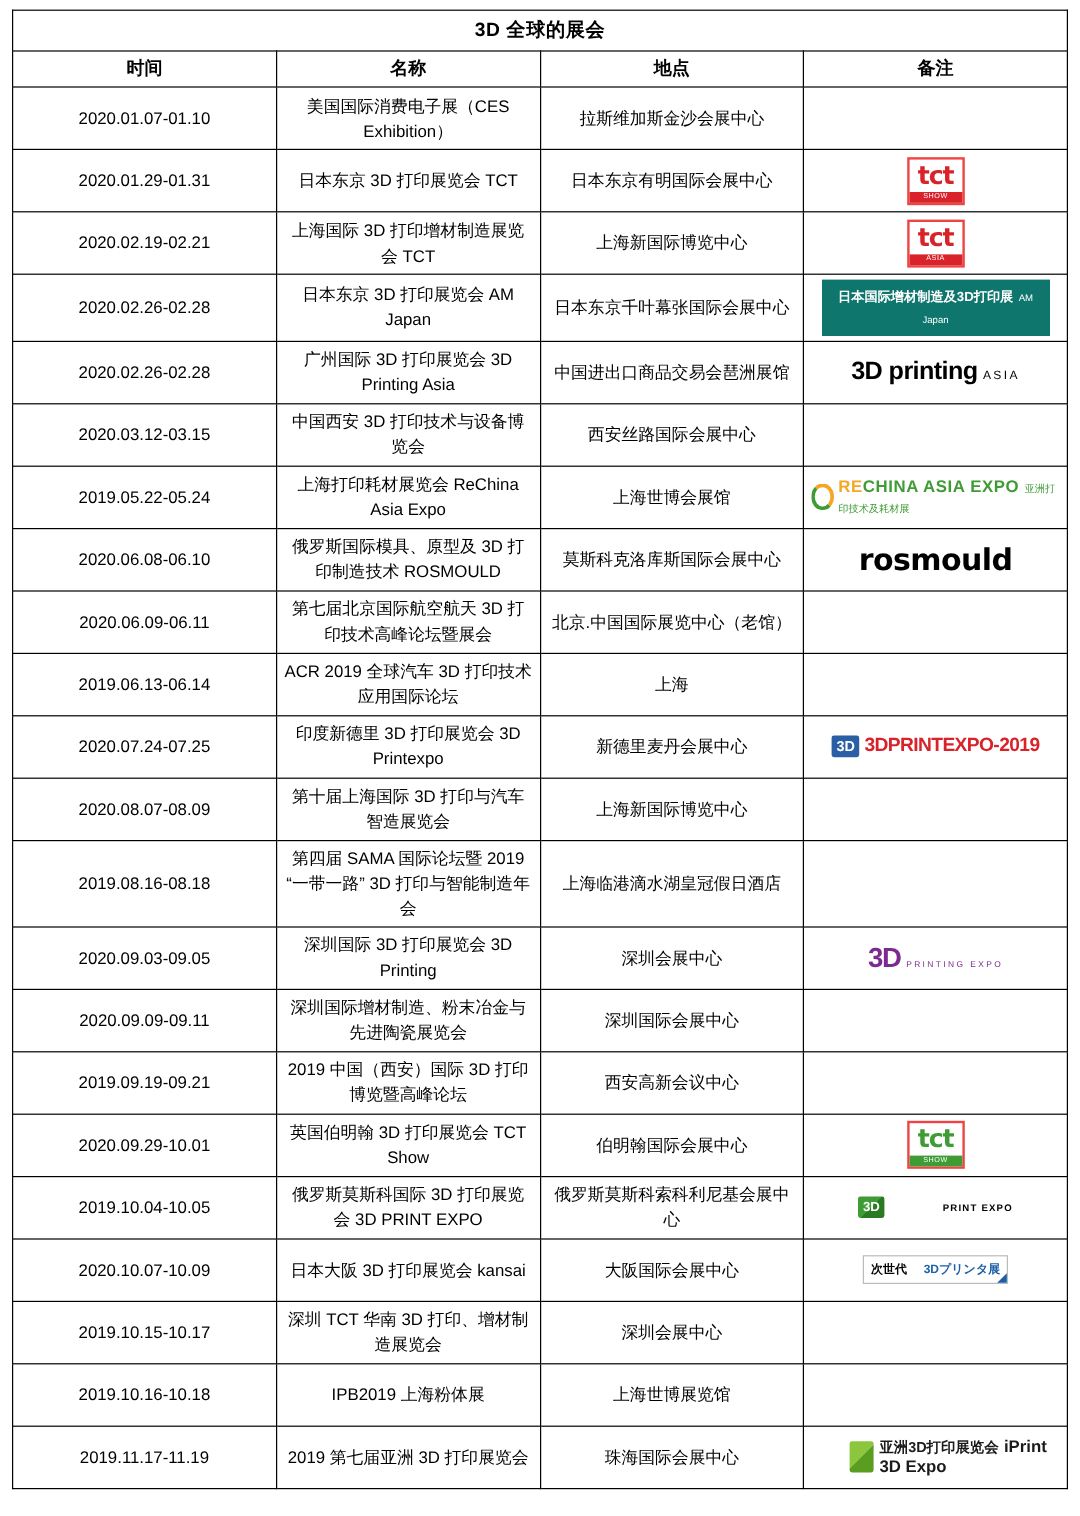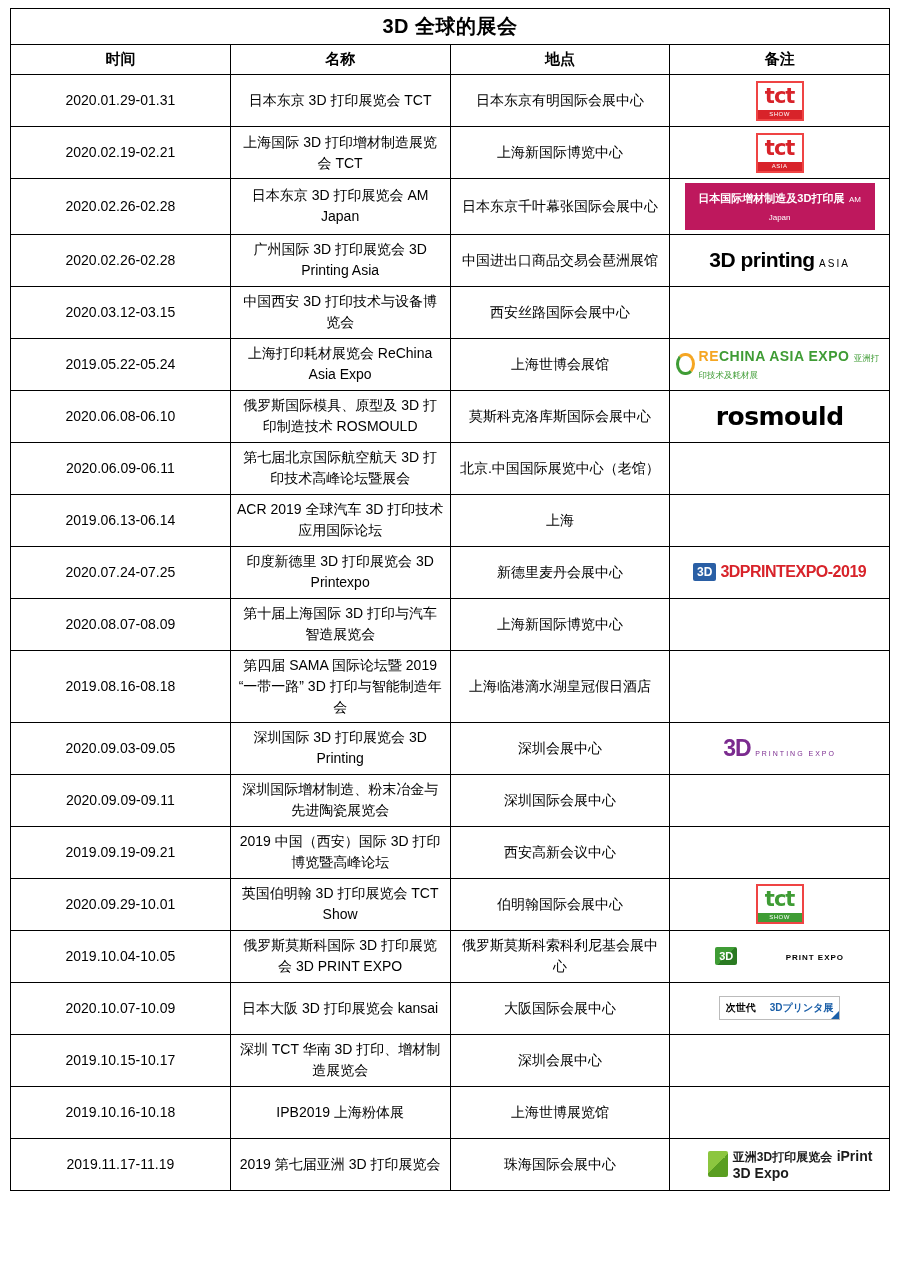--- a/index.html
+++ b/index.html
@@ -23,21 +23,21 @@
     table-layout: fixed;
   }
   table.expo td, table.expo th {
     border: 1px solid #000000;
     vertical-align: middle;
     text-align: center;
     padding: 4px 6px;
     box-sizing: border-box;
   }
   .title-cell {
-    font-size: 20px;
+    font-size: 16px;
     font-weight: bold;
     height: 34px;
     letter-spacing: 0.5px;
   }
   .head-cell {
     font-size: 15px;
     font-weight: bold;
     height: 30px;
   }
   .col-time { width: 170px; }
@@ -99,21 +99,21 @@
   .logo-tct.green .tct-main { color: #3f9c35; }
   .logo-tct.green .tct-sub-bar { background: #3f9c35; }
   .tct-sub-bar {
     position: absolute;
     left: 0; right: 0; bottom: 0;
     height: 9px;
   }
 
   .logo-amjapan {
     display: inline-block;
-    background: #be185d;
+    background: #0f766e;
     color: #ffffff;
     padding: 5px 6px;
     line-height: 1.15;
     text-align: center;
     width: 190px;
     box-sizing: border-box;
   }
   .logo-amjapan .l1 { font-size: 11px; font-weight: bold; white-space: nowrap; }
   .logo-amjapan .l2 { font-size: 8px; margin-top: 2px; }
 
@@ -261,20 +261,26 @@
       <tr>
         <td class="title-cell" colspan="4">3D 全球的展会</td>
       </tr>
       <tr>
         <th class="head-cell col-time">时间</th>
         <th class="head-cell col-name">名称</th>
         <th class="head-cell col-place">地点</th>
         <th class="head-cell col-note">备注</th>
       </tr>
 
+      <tr>
+        <td class="time">2020.01.07-01.10</td>
+        <td class="name">美国国际消费电子展（CES Exhibition）</td>
+        <td class="place">拉斯维加斯金沙会展中心</td>
+        <td class="note"></td>
+      </tr>
 
       <tr>
         <td class="time">2020.01.29-01.31</td>
         <td class="name">日本东京 3D 打印展览会 TCT</td>
         <td class="place">日本东京有明国际会展中心</td>
         <td class="note">
           <div class="logo-wrap">
             <span class="logo-tct red">
               <span class="tct-main">tct</span>
               <span class="tct-sub-bar">

